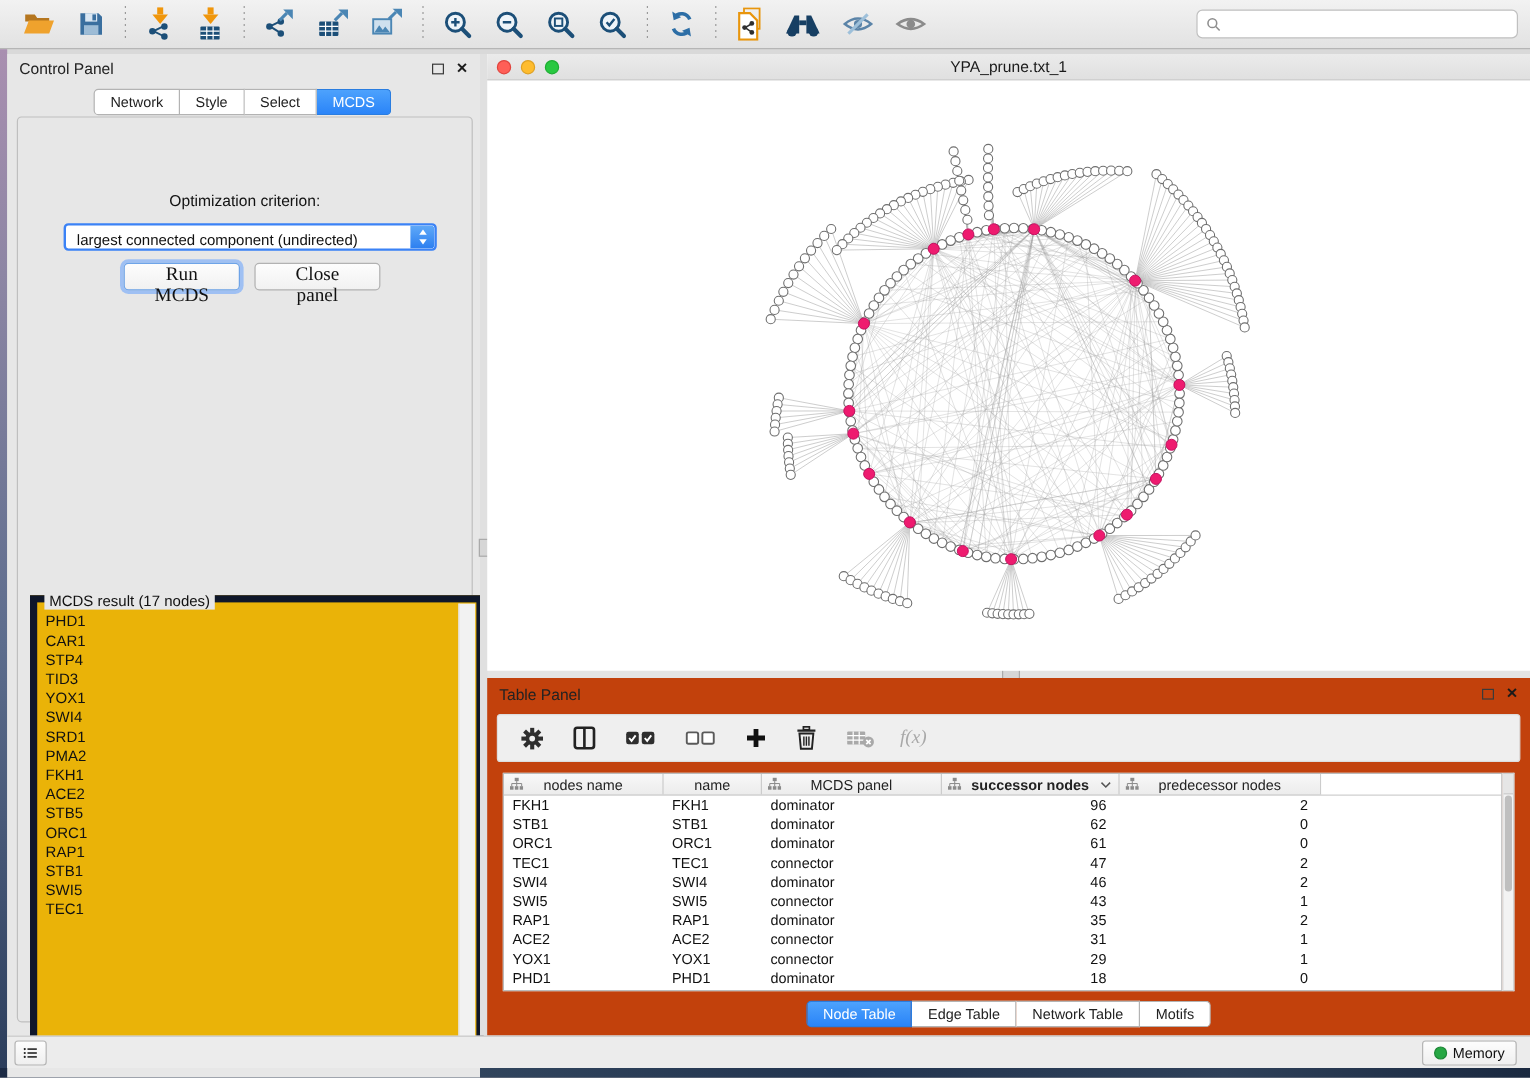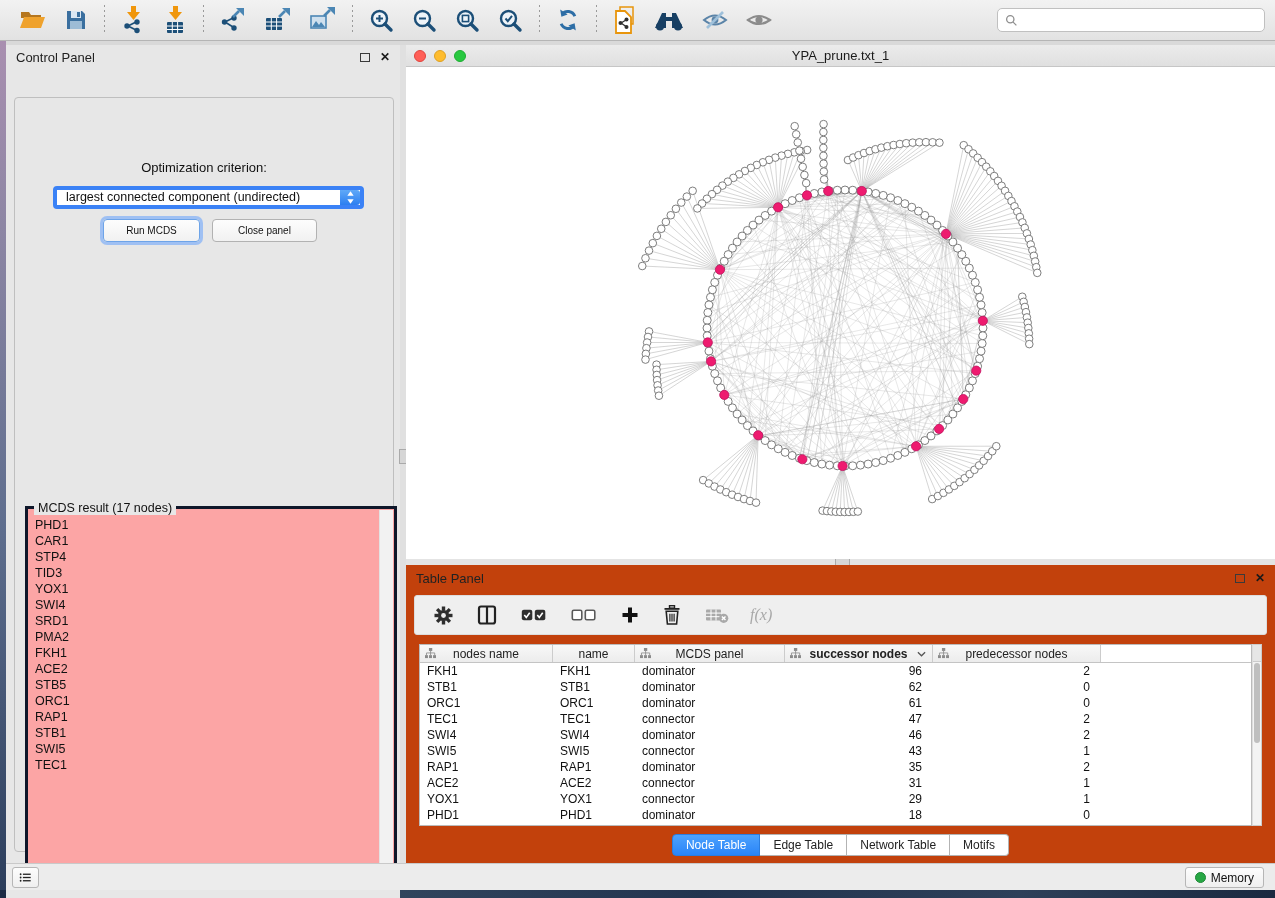--- a/index.html
+++ b/index.html
@@ -25,28 +25,28 @@
   .floatico{width:8px;height:7px;border:1.5px solid #3a3a3a;display:inline-block}
   .closeico{font-size:12px;font-weight:700;color:#1a1a1a;line-height:1;cursor:pointer}
   .segrow{display:flex}
   .seg{height:20px;line-height:20px;padding:0 13px;background:#fff;border:1px solid #b3b3b3;border-left:none;
        font-size:12px;color:#222;cursor:pointer;white-space:nowrap}
   .seg:first-child{border-left:1px solid #b3b3b3;border-radius:4px 0 0 4px}
   .seg:last-child{border-radius:0 4px 4px 0}
   .seg.active{background:linear-gradient(#4da2fd,#2a84f8);color:#fff;border-color:#2a7de0}
   .cbox{left:8px;top:52px;width:378px;height:753px;background:#e7e7e7;border:1px solid #bfbfbf;border-radius:4px}
   .optlabel{left:0;top:62px;width:100%;text-align:center;font-size:13px;color:#111}
-  .combo{left:38px;top:88px;width:311px;height:23px;background:#fff;border:4px solid #3b82f6;border-radius:4px;
-         display:flex;align-items:flex-start;box-sizing:border-box;cursor:pointer;overflow:hidden}
+  .combo{left:38px;top:88px;width:311px;height:23px;background:#fff;border:2px solid #3b82f6;border-radius:4px;
+         display:flex;align-items:flex-end;box-sizing:border-box;cursor:pointer;overflow:hidden}
   .combo .val{flex:1;padding-left:9px;font-size:12.5px;color:#111;white-space:nowrap}
   .combo .stepper{width:20px;height:100%;background:linear-gradient(#5fa9f8,#2d7ff0);display:flex;align-items:center;justify-content:center;border-radius:0 3px 3px 0}
   .btn{height:23px;background:linear-gradient(#fdfdfd,#f1f1f1);border:1px solid #b2b2b2;border-radius:4px;
-       font-size:10px;color:#111;cursor:pointer;font-family:Liberation Sans, sans-serif;padding:0 14px}
+       font-size:16px;color:#111;cursor:pointer;font-family:Liberation Serif, serif;padding:0 14px}
   .btn.focus{box-shadow:0 0 0 3px rgba(100,160,254,.55);border-color:#6ea4e8}
-  .groupbox{left:10px;top:408px;width:366px;height:370px;background:#fca5a5;border:3px solid #0f172a}
+  .groupbox{left:10px;top:398px;width:366px;height:370px;background:#eab308;border:6px solid #0f172a}
   .legend{position:absolute;left:6px;top:-8px;background:#e7e7e7;padding:0 4px;font-size:12.5px;color:#111}
   .mlist{position:absolute;left:1px;top:4px;right:15px;bottom:1px;overflow:hidden;padding:4px 0 0 6px}
   .mitem{height:16px;line-height:16px;font-size:12.5px;color:#111;cursor:default}
   .vtrack{position:absolute;right:1px;top:1px;bottom:1px;width:13px;background:#f2f2f2;border-left:1px solid #e2e2e2}
   
   .vsplit{left:400px;top:45px;width:6px;height:818px;background:#e0e0e0;cursor:col-resize}
   .vhandle{position:absolute;left:-1px;top:404px;width:8px;height:13px;background:#d6d6d6;border:1px solid #aaa}
   .hsplit{left:406px;top:559px;width:869px;height:6px;background:#e4e4e4;cursor:row-resize}
   .hhandle{position:absolute;left:429px;top:-2px;width:13px;height:8px;background:#d6d6d6;border:1px solid #aaa}
   
@@ -257,20 +257,26 @@
   <div class="abs wallB"></div>
 
   <div class="abs cpanel">
     <div class="panel-head">
       <span class="ptitle">Control Panel</span>
       <span class="head-ctl">
         <span class="floatico"></span>
         <span class="closeico">✕</span>
       </span>
     </div>
+    <div class="abs segrow" id="ctrl-tabs" style="left:72px;top:29px">
+        <span class="seg">Network</span>
+        <span class="seg">Style</span>
+        <span class="seg">Select</span>
+        <span class="seg active">MCDS</span>
+      </div>
     <div class="abs cbox">
       <div class="abs optlabel">Optimization criterion:</div>
       <div class="abs combo">
         <span class="val">largest connected component (undirected)</span>
         <span class="stepper">
             <svg width="9" height="15" viewBox="0 0 10 16">
               <path d="M5 1L8.5 6h-7z" fill="#fff"></path>
               <path d="M5 15L1.5 10h7z" fill="#fff"></path>
             </svg>
           </span>

